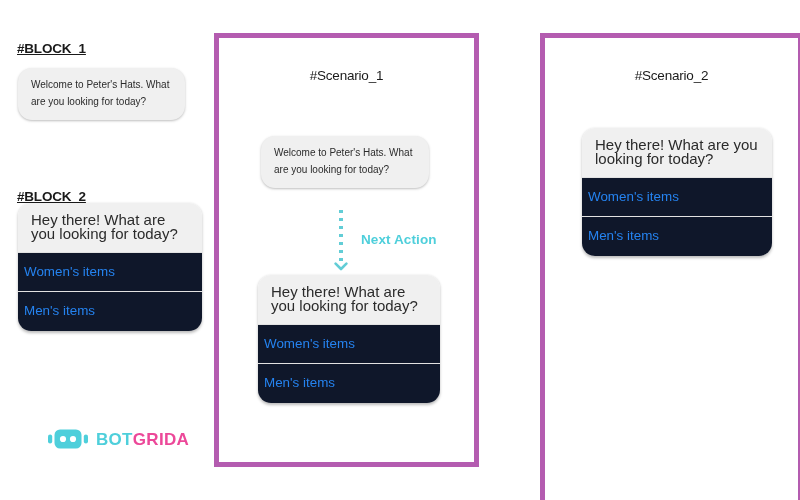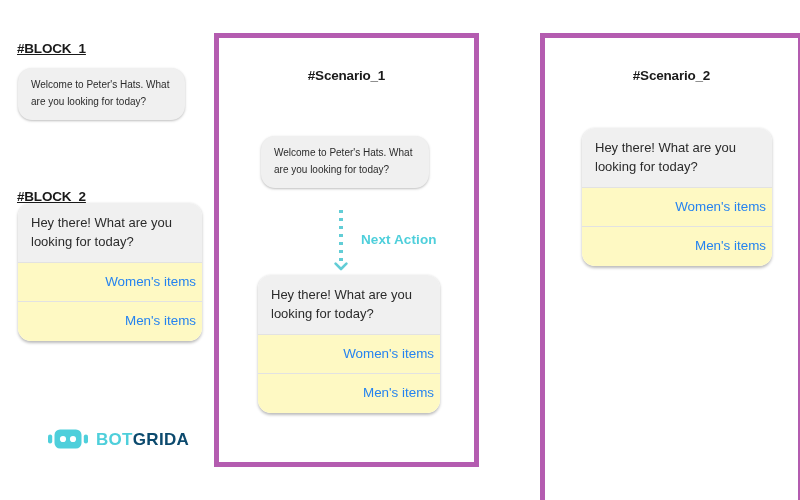--- a/index.html
+++ b/index.html
@@ -60,28 +60,28 @@
   .card {
     position: absolute;
     background: #ffffff;
     border-radius: 13px;
     box-shadow: 0 1.5px 3px rgba(0,0,0,0.27);
     overflow: hidden;
   }
   .card-message {
     background: #f0f0f0;
     padding: 10px 13px 11px 13px;
-    font-size: 13px;
-    line-height: 19px;
+    font-size: 15px;
+    line-height: 14px;
     color: #2b2b2b;
   }
   .card-option {
-    background: #fef9c3;
+    background: #0f172a;
     border-top: 1px solid #e2e2e2;
-    text-align: right;
+    text-align: left;
     color: #2583f0;
     font-size: 13.4px;
     line-height: 1;
     padding: 12px 6px 13px 6px;
     cursor: pointer;
   }
   #block-2-card {
     left: 18px;
     top: 203px;
     width: 184px;
@@ -98,21 +98,21 @@
   }
   #robot-icon { display: block; }
   .logo-text {
     font-family: "Liberation Sans", sans-serif;
     font-weight: bold;
     font-size: 17px;
     letter-spacing: 0.3px;
     line-height: 1;
   }
   .logo-bot { color: #4ecfdb; text-align: center; }
-  .logo-grida { color: #0c4a6e; }
+  .logo-grida { color: #ec4899; }
 
   
   .panel {
     position: absolute;
     background: #ffffff;
     border: 5px solid #b45cb0;
   }
   #scenario-1-panel {
     left: 214px;
     top: 33px;
@@ -125,21 +125,21 @@
     width: 263px;
     height: 486px;
     margin-left: 32px;
   }
   .panel-title {
     position: absolute;
     width: 100%;
     left: 0;
     text-align: center;
     font-family: "Liberation Sans", sans-serif;
-    font-weight: bold;
+    font-weight: normal;
     font-size: 13.5px;
     letter-spacing: -0.2px;
     color: #1a1a1a;
   }
   #scenario-1-title { top: 30px; }
   #scenario-2-title { top: 30px; }
 
   
   #scenario-1-bubble {
     left: 42px;

